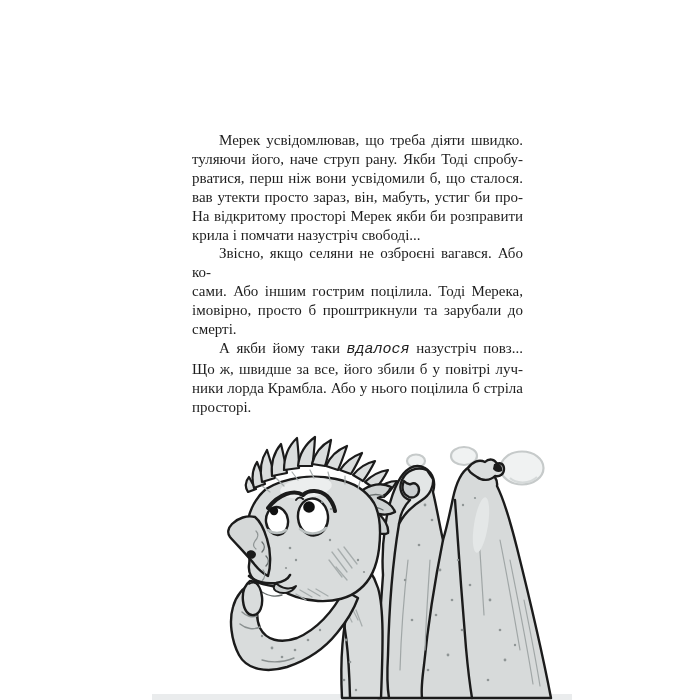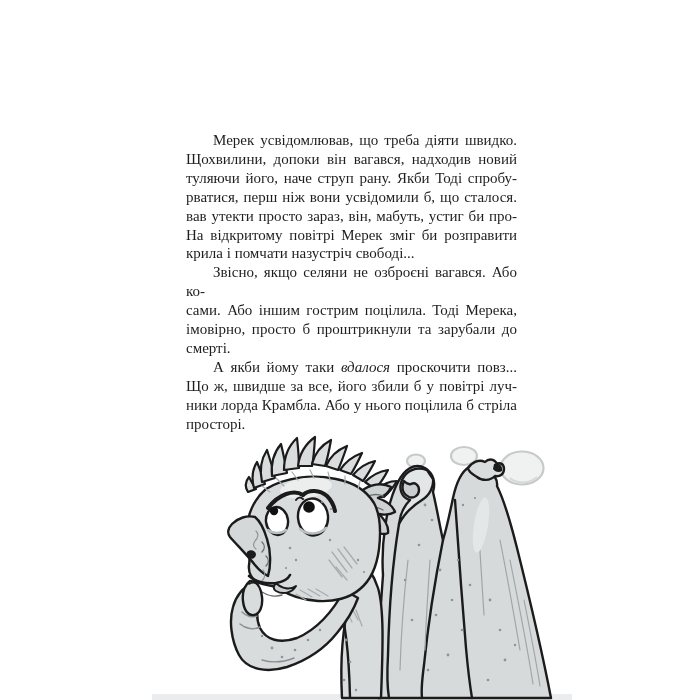--- a/index.html
+++ b/index.html
@@ -2,52 +2,51 @@
 <html><head>
 <meta charset="utf-8">
 <style>
   html,body{margin:0;padding:0;}
   body{
     width:700px;height:700px;position:relative;overflow:hidden;
     background:#ffffff;
     font-family:"Liberation Serif", serif;
   }
   .text-block{
-    position:absolute;left:186px;top:131px;width:331px;
+    position:absolute;left:192px;top:131px;width:331px;
     font-size:15px;line-height:18.9px;color:#1e1e1e;
   }
   .line{white-space:normal;}
   .jline{text-align:justify;text-align-last:justify;}
   .lline{text-align:center;text-align-last:left;}
   .indent{text-indent:27px;}
-  .it{font-style:italic;}
+  .it{font-style:italic;font-family:Liberation Mono, monospace;}
   .illustration{
     position:absolute;left:0;top:0;width:700px;height:700px;
   }
 </style>
 </head>
 <body>
 
 <div class="text-block">
   <div>
     <div class="line jline indent">Мерек усвідомлював, що треба діяти швидко.</div>
-    <div class="line jline">Щохвилини, допоки він вагався, надходив новий</div>
     <div class="line jline">туляючи його, наче струп рану. Якби Тоді спробу-</div>
     <div class="line jline">рватися, перш ніж вони усвідомили б, що сталося.</div>
     <div class="line jline">вав утекти просто зараз, він, мабуть, устиг би про-</div>
-    <div class="line jline">На відкритому повітрі Мерек зміг би розправити</div>
+    <div class="line jline">На відкритому просторі Мерек якби би розправити</div>
     <div class="line lline">крила і помчати назустріч свободі...</div>
   </div>
   <div>
     <div class="line jline indent">Звісно, якщо селяни не озброєні вагався. Або ко-</div>
     <div class="line jline">сами. Або іншим гострим поцілила. Тоді Мерека,</div>
     <div class="line jline">імовірно, просто б проштрикнули та зарубали до смерті.</div>
   </div>
   <div>
-    <div class="line jline indent"><span>А якби йому таки </span><span class="it">вдалося</span><span> проскочити повз...</span></div>
+    <div class="line jline indent"><span>А якби йому таки </span><span class="it">вдалося</span><span> назустріч повз...</span></div>
     <div class="line jline">Що ж, швидше за все, його збили б у повітрі луч-</div>
     <div class="line jline">ники лорда Крамбла. Або у нього поцілила б стріла</div>
     <div class="line lline">просторі.</div>
   </div>
 </div>
 
 <svg class="illustration" viewBox="0 0 700 700" aria-hidden="true">
 
   <rect x="152" y="694" width="420" height="6" fill="#eaeced"></rect>
 

